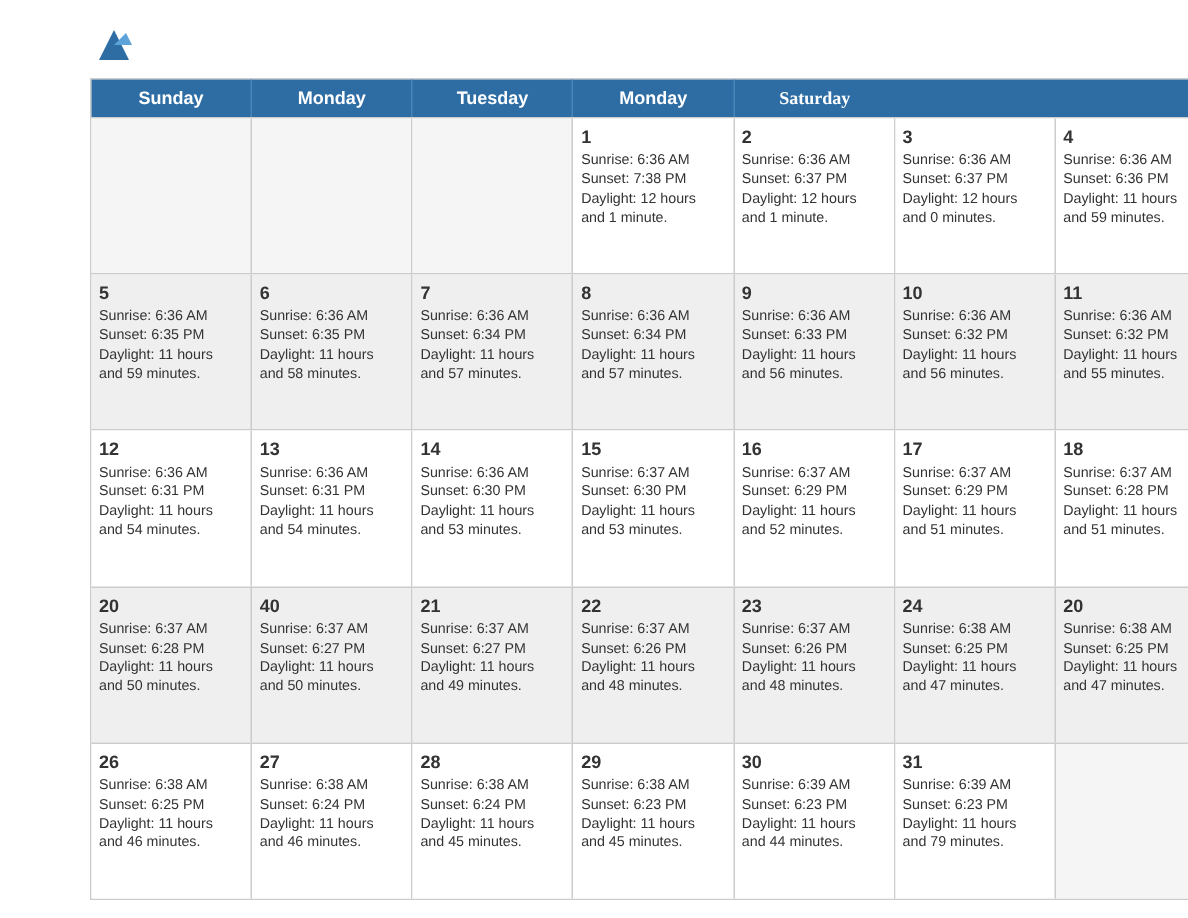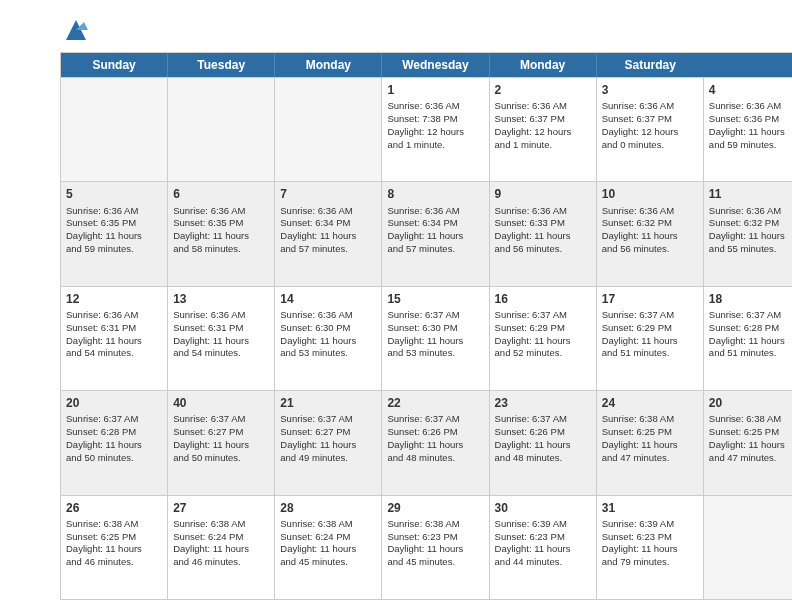--- a/index.html
+++ b/index.html
@@ -73,21 +73,21 @@
       background: #2e6da4;
     }
     .cal-header-cell {
       color: #fff;
       font-size: 12px;
       font-weight: bold;
       text-align: center;
       padding: 5px 2px;
       border-right: 1px solid #4a85b8;
     }
-    .cal-header-cell:last-child { border-right: none; }
+    .cal-header-cell:last-child { border-right: none; font-family: Liberation Serif, serif; }
     .cal-body {
       display: flex;
       flex-direction: column;
       flex: 1;
     }
     .cal-row {
       display: grid;
       grid-template-columns: repeat(7, 1fr);
       flex: 1;
       border-top: 1px solid #ccc;
@@ -128,23 +128,22 @@
     </div>
     <div class="title-block">
       <div class="month-title"></div>
       <div class="subtitle"></div>
     </div>
   </div>
 
   <div class="calendar">
     <div class="cal-header">
     <div class="cal-header-cell">Sunday</div>
+        <div class="cal-header-cell">Monday</div>
         <div class="cal-header-cell">Tuesday</div>
-        <div class="cal-header-cell">Monday</div>
-        <div class="cal-header-cell">Wednesday</div>
         <div class="cal-header-cell">Monday</div>
         <div class="cal-header-cell">Saturday</div>
       </div>
     <div class="cal-body">
     <div class="cal-row">
           <div class="cal-cell empty"></div>
           <div class="cal-cell empty"></div>
           <div class="cal-cell empty"></div>
           <div class="cal-cell">
             <span class="day-num">1</span>

